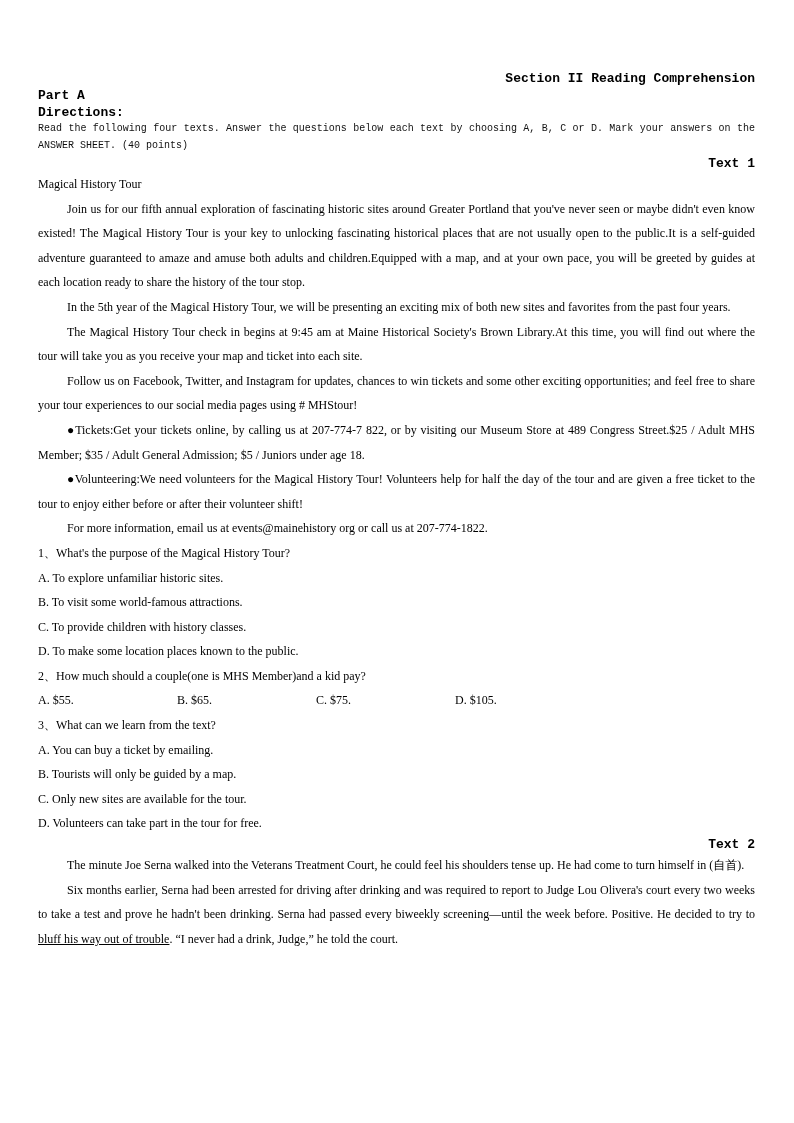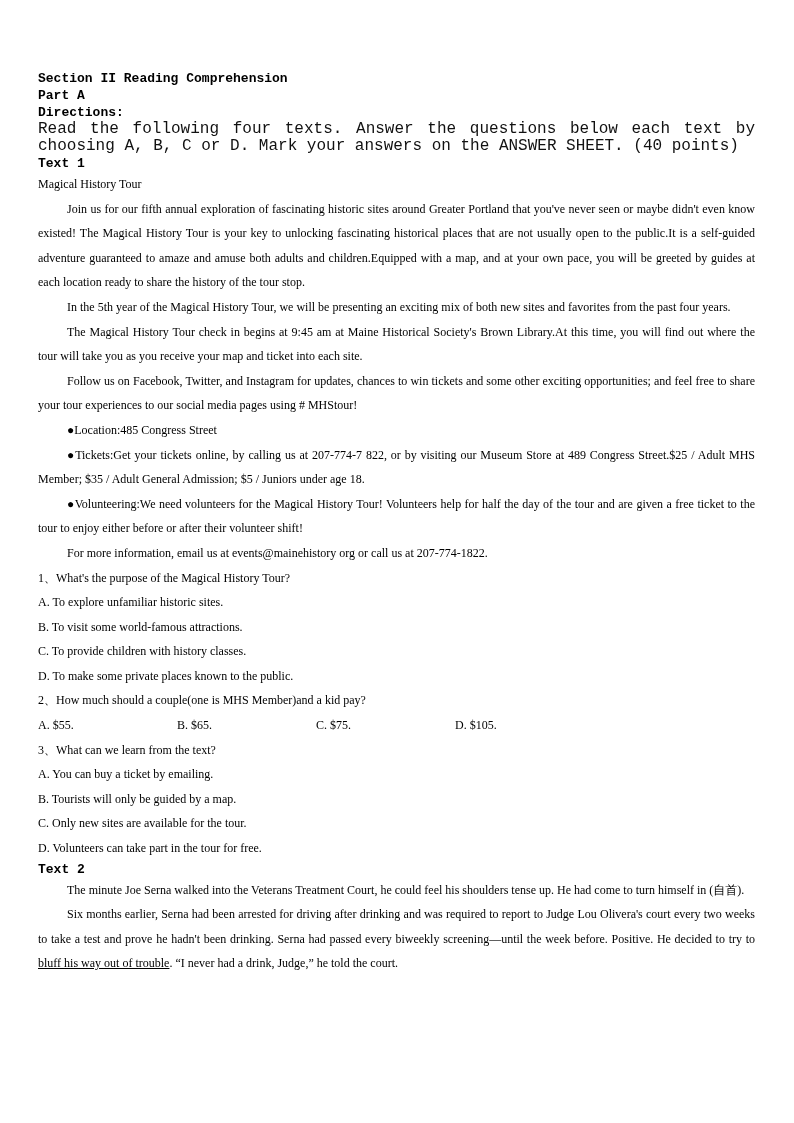--- a/index.html
+++ b/index.html
@@ -8,23 +8,23 @@
   .page {
     width: 794px;
     height: 1123px;
     margin: 0 auto;
     background: #fff;
     padding: 70px 39px 30px 38px;
     overflow: hidden;
   }
   .mono { font-family: "Liberation Mono", "DejaVu Sans Mono", monospace; }
   .bold { font-weight: bold; }
-  .center { text-align: left; }
+  .center { text-align: right; }
   .head-line { font-size: 13px; line-height: 17px; }
-  .dir-text { font-size: 16px; line-height: 16.5px; color: #111; }
+  .dir-text { font-size: 10px; line-height: 16.5px; color: #111; }
   .body-line { font-size: 12px; line-height: 24.6px; }
   .just { text-align: justify; }
   .indent { text-indent: 29px; }
   .u { text-decoration: underline; }
   .opt-row { display: flex; }
   .opt-row .opt { width: 139px; flex: 0 0 auto; }
   .opt-row .opt:last-child { width: auto; flex: 1 1 auto; }
   .gap-sm { margin-top: 1px; }
 </style>
 </head>
@@ -38,31 +38,30 @@
   <div class="mono dir-text just">Read the following four texts. Answer the questions below each text by choosing A, B, C or D. Mark your answers on the ANSWER SHEET. (40 points)</div>
 
   <div class="mono bold center head-line gap-sm">Text 1</div>
   <div class="body-line">Magical History Tour</div>
 
   <p class="body-line just indent">Join us for our fifth annual exploration of fascinating historic sites around Greater Portland that you've never seen or maybe didn't even know existed! The Magical History Tour is your key to unlocking fascinating historical places that are not usually open to the public.It is a self-guided adventure guaranteed to amaze and amuse both adults and children.Equipped with a map, and at your own pace, you will be greeted by guides at each location ready to share the history of the tour stop.</p>
   <p class="body-line just indent">In the 5th year of the Magical History Tour, we will be presenting an exciting mix of both new sites and favorites from the past four years.</p>
   <p class="body-line just indent">The Magical History Tour check in begins at 9:45 am at Maine Historical Society's Brown Library.At this time, you will find out where the tour will take you as you receive your map and ticket into each site.</p>
   <p class="body-line just indent">Follow us on Facebook, Twitter, and Instagram for updates, chances to win tickets and some other exciting opportunities; and feel free to share your tour experiences to our social media pages using # MHStour!</p>
 
-  <p class="body-line just indent">●Location:485 Congress Street</p>
   <p class="body-line just indent">●Tickets:Get your tickets online, by calling us at 207-774-7 822, or by visiting our Museum Store at 489 Congress Street.$25 / Adult MHS Member; $35 / Adult General Admission; $5 / Juniors under age 18.</p>
   <p class="body-line just indent">●Volunteering:We need volunteers for the Magical History Tour! Volunteers help for half the day of the tour and are given a free ticket to the tour to enjoy either before or after their volunteer shift!</p>
 
   <p class="body-line just indent">For more information, email us at events@mainehistory org or call us at 207-774-1822.</p>
 
   <div class="body-line">1、What's the purpose of the Magical History Tour?</div>
   <div class="body-line">A. To explore unfamiliar historic sites.</div>
   <div class="body-line">B. To visit some world-famous attractions.</div>
   <div class="body-line">C. To provide children with history classes.</div>
-  <div class="body-line">D. To make some private places known to the public.</div>
+  <div class="body-line">D. To make some location places known to the public.</div>
 
   <div class="body-line">2、How much should a couple(one is MHS Member)and a kid pay?</div>
   <div class="body-line opt-row">
     <span class="opt">A. $55.</span>
     <span class="opt">B. $65.</span>
     <span class="opt">C. $75.</span>
     <span class="opt">D. $105.</span>
   </div>
 
   <div class="body-line">3、What can we learn from the text?</div>

